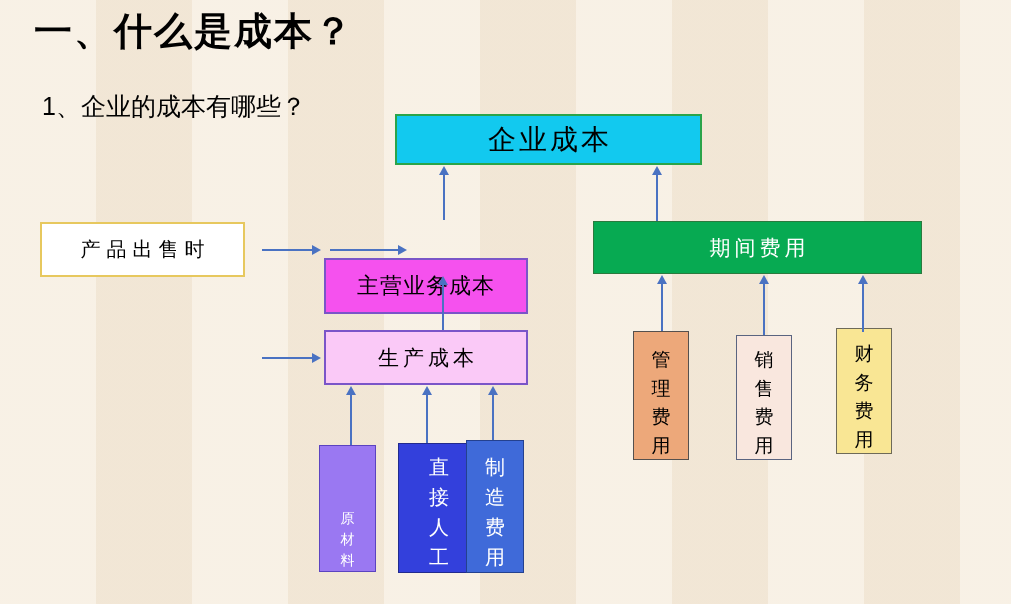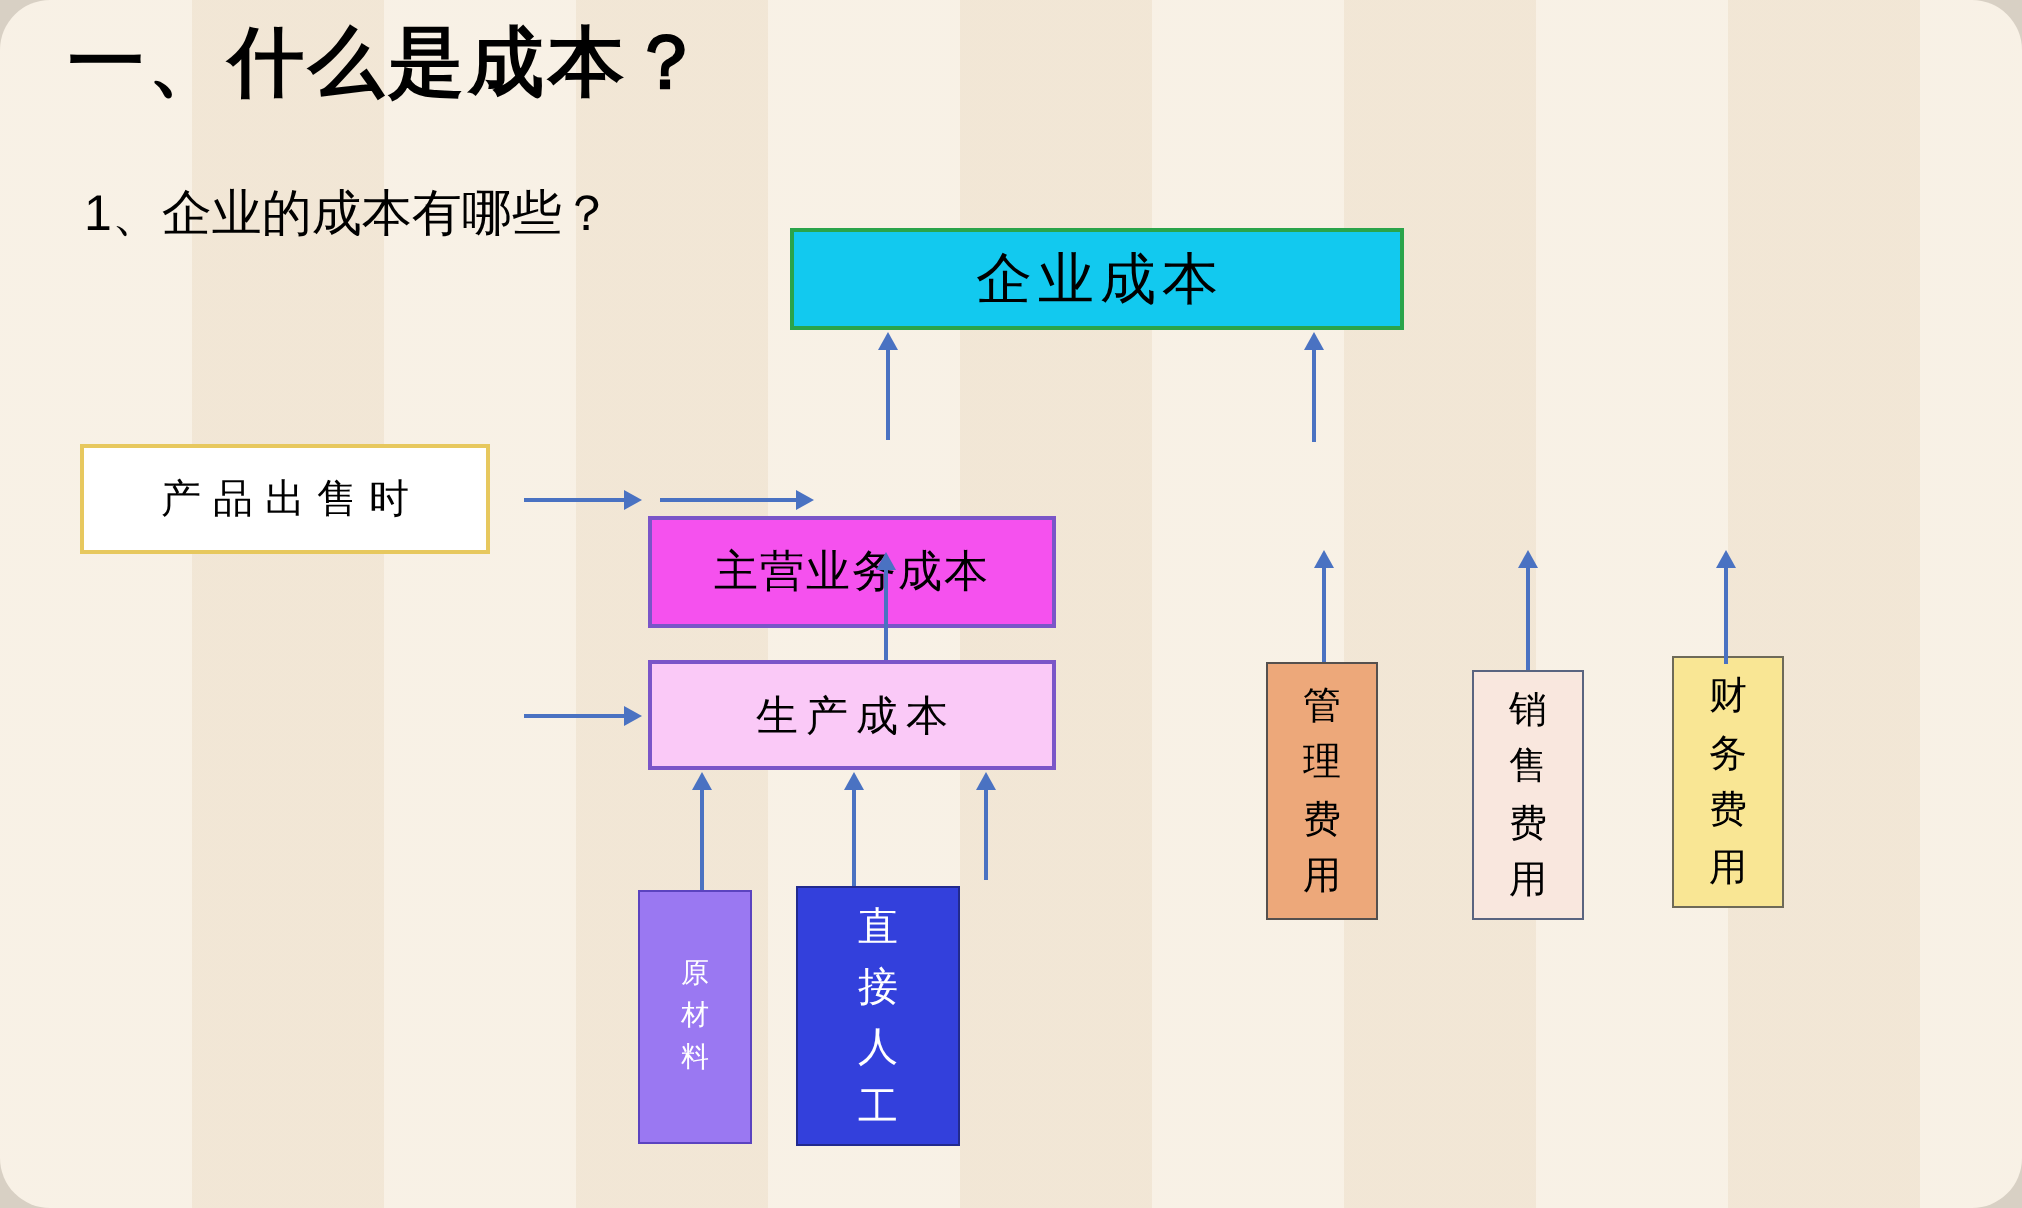--- a/index.html
+++ b/index.html
@@ -9,21 +9,20 @@
   }
   .slide{
     position:relative;
     width:1011px;height:604px;
     overflow:hidden;
     background:
       repeating-linear-gradient(90deg,
         rgba(255,255,255,0.25) 0px, rgba(255,255,255,0.25) 96px,
         rgba(222,205,180,0.18) 96px, rgba(222,205,180,0.18) 192px),
       #f6ecdd;
-    border-radius: 25px;
   }
   .title{
     position:absolute;left:34px;top:6px;
     font-size:38px;font-weight:800;color:#000;
     letter-spacing:2px;
     font-family:"DejaVu Sans","Liberation Sans",sans-serif;
   }
   .subtitle{
     position:absolute;left:42px;top:90px;
     font-size:25px;color:#000;
@@ -38,21 +37,21 @@
     text-align:center;
   }
   
   .n-qiye{left:395px;top:114px;width:307px;height:51px;background:#12c9ef;border:2px solid #2aa44a;font-size:28px;letter-spacing:3px;padding-left:3px;}
   .n-chushou{left:40px;top:222px;width:205px;height:55px;background:#ffffff;border:2px solid #e7c85e;font-size:20px;letter-spacing:6px;padding-left:6px;}
   .n-zhuying{left:324px;top:220px;width:204px;height:56px;background:#f551ee;border:2px solid #7a55c8;font-size:22px;letter-spacing:1px;margin-top:38px;}
   .n-qijian{left:593px;top:221px;width:329px;height:53px;background:#07aa52;border:1px solid #2b7a3e;color:#ffffff;font-size:21px;letter-spacing:4px;padding-left:4px;}
   .n-shengchanshi{left:40px;top:331px;width:206px;height:55px;background:#ffffff;border:2px solid #e8955c;font-size:20px;letter-spacing:6px;padding-left:6px;}
   .n-shengchan{left:324px;top:330px;width:204px;height:55px;background:#fac9f7;border:2px solid #7a55c8;font-size:21px;letter-spacing:4px;padding-left:4px;}
   
-  .vnode{position:absolute;display:flex;align-items:center;justify-content:center;box-sizing:border-box;
+  .vnode{position:absolute;display:flex;align-items:flex-end;justify-content:center;box-sizing:border-box;
     font-family:"DejaVu Serif","Liberation Serif",serif;}
   .vtext{width:1.15em;word-break:break-all;line-height:1.5;text-align:center;}
   .n-yuancailiao{left:319px;top:445px;width:57px;height:127px;background:#9a78f2;border:1px solid #5b43c0;color:#fff;font-size:14px;}
   .n-zhijie{left:398px;top:443px;width:82px;height:130px;background:#3340dc;border:1px solid #222a8e;color:#fff;font-size:20px;}
   .n-zhizao{left:466px;top:440px;width:58px;height:133px;background:#3f6ad9;border:1px solid #24418f;color:#fff;font-size:20px;}
   .n-guanli{left:633px;top:331px;width:56px;height:129px;background:#eda87a;border:1px solid #55504e;color:#000;font-size:19px;}
   .n-xiaoshou{left:736px;top:335px;width:56px;height:125px;background:#f9e7de;border:1px solid #5a6480;color:#000;font-size:19px;}
   .n-caiwu{left:836px;top:328px;width:56px;height:126px;background:#f9e694;border:1px solid #6e6a58;color:#000;font-size:19px;}
   
   .arr-up{position:absolute;width:2px;background:#4a72c2;}
@@ -80,30 +79,36 @@
   <div class="node n-qiye">
     <span>企业成本</span>
   </div>
 
   <div class="node n-chushou">
     <span>产品出售时</span>
   </div>
   <div class="node n-zhuying">
     <span>主营业务成本</span>
   </div>
+  <div class="node n-qijian">
+    <span>期间费用</span>
+  </div>
 
   <div class="node n-shengchan">
     <span>生产成本</span>
   </div>
 
   <div class="vnode n-yuancailiao">
     <div class="vtext">原材料</div>
   </div>
   <div class="vnode n-zhijie">
     <div class="vtext">直接人工</div>
+  </div>
+  <div class="vnode n-zhizao">
+    <div class="vtext">制造费用</div>
   </div>
 
   <div class="vnode n-guanli">
     <div class="vtext">管理费用</div>
   </div>
   <div class="vnode n-xiaoshou">
     <div class="vtext">销售费用</div>
   </div>
   <div class="vnode n-caiwu">
     <div class="vtext">财务费用</div>

